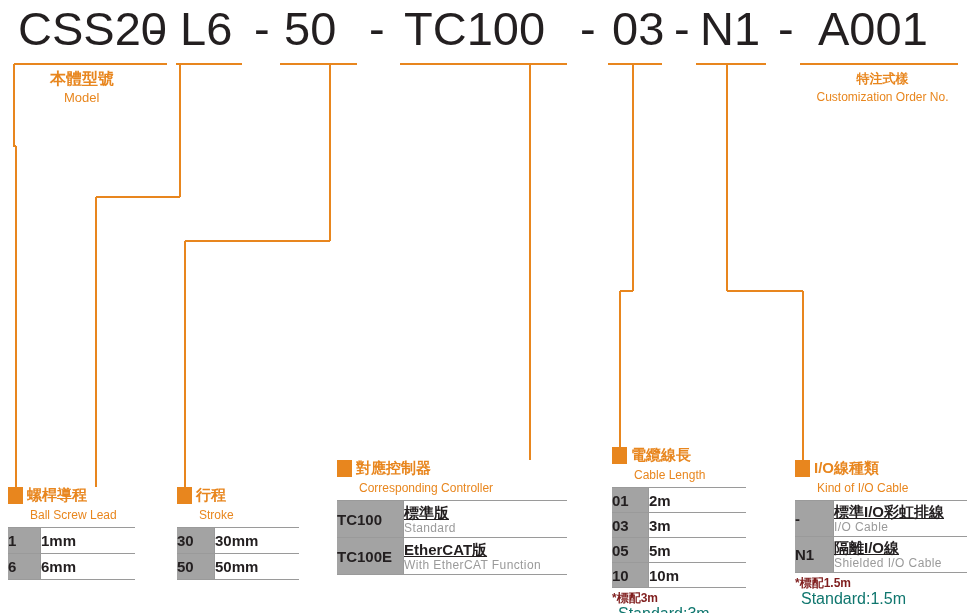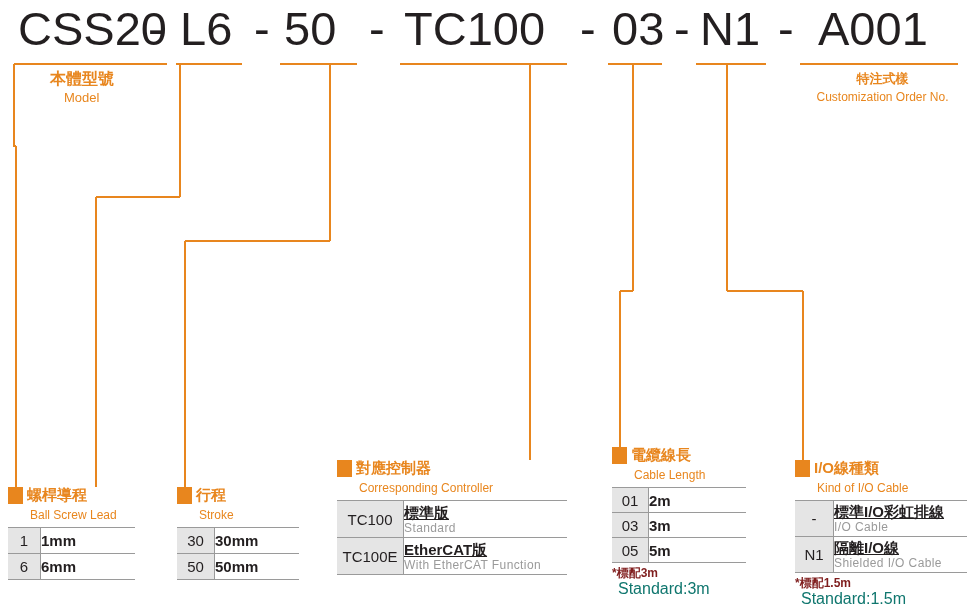--- a/index.html
+++ b/index.html
@@ -56,23 +56,23 @@
     margin-top:4px;
     table-layout:fixed;
   }
   table.opt td{
     border-top:1px solid #9a9a9a;
     border-bottom:1px solid #9a9a9a;
     padding:0;
     vertical-align:middle;
   }
   td.k{
-    background:#e5e5e5;
-    text-align:center;
-    font-size:15px;font-weight:normal;color:#231f20;
+    background:#a3a3a3;
+    text-align:left;
+    font-size:15px;font-weight:bold;color:#231f20;
     border-right:1px solid #9a9a9a;
   }
   td.v{
     background:#ffffff;
     padding-left:8px;
     font-size:15px;font-weight:bold;color:#231f20;
   }
   td.v .zh{display:block;font-size:15px;font-weight:bold;color:#231f20;line-height:17px;text-decoration:underline;}
   td.v .en{display:block;font-size:12px;font-weight:normal;color:#9a9a9a;line-height:14px;letter-spacing:0.4px;}
 
@@ -215,20 +215,24 @@
           <td class="v">2m</td>
         </tr>
         <tr>
           <td class="k" style="width:36px;height:24px">03</td>
           <td class="v">3m</td>
         </tr>
         <tr>
           <td class="k" style="width:36px;height:24px">05</td>
           <td class="v">5m</td>
         </tr>
+        <tr>
+          <td class="k" style="width:36px;height:24px">10</td>
+          <td class="v">10m</td>
+        </tr>
       </tbody>
     </table>
     <div class="note">
       <div class="note-zh">*標配3m</div>
       <div class="note-en">Standard:3m</div>
     </div>
   </div>
 
   <div class="grp" style="left:795px;top:458px;width:176px">
     <div class="grp-head">

